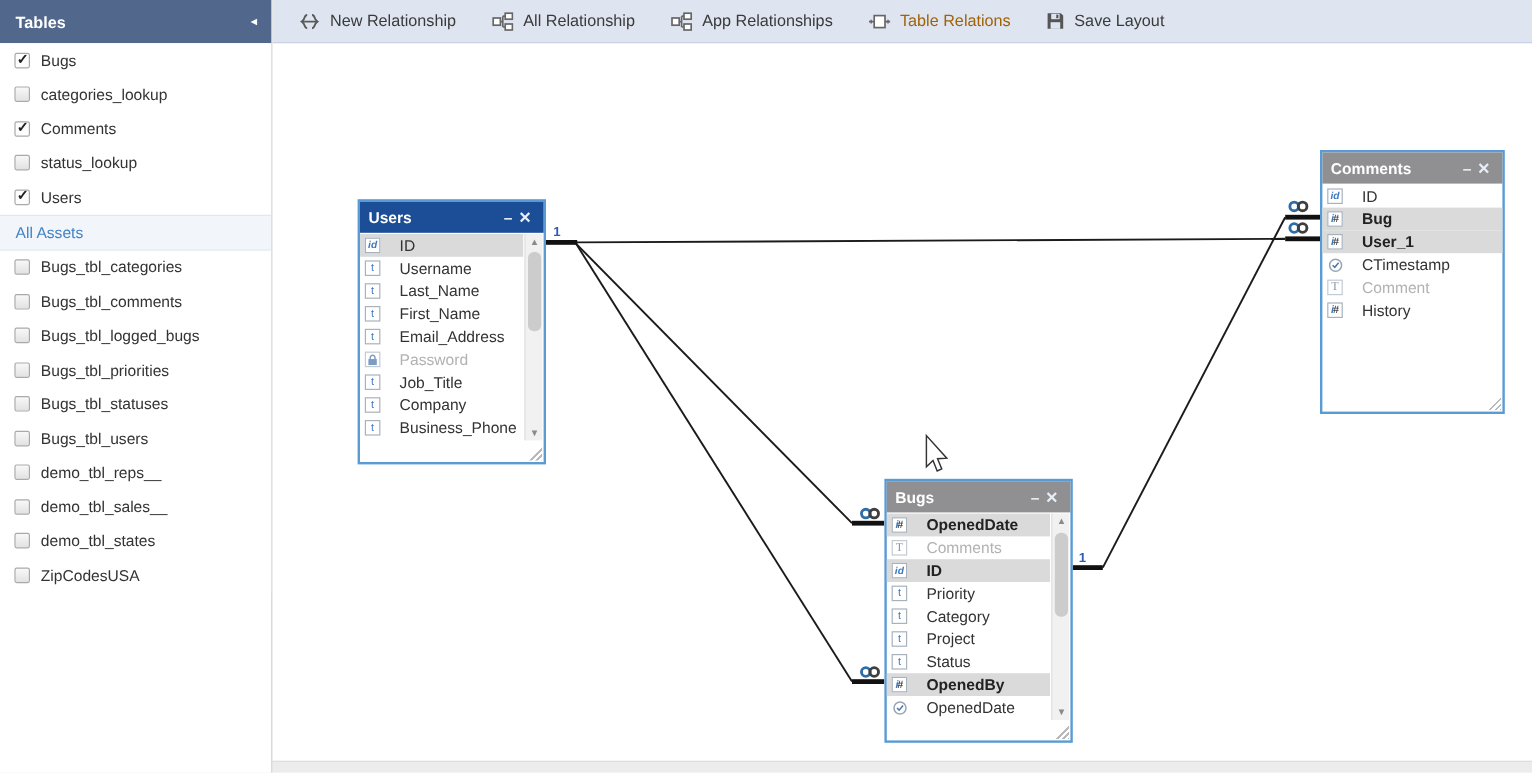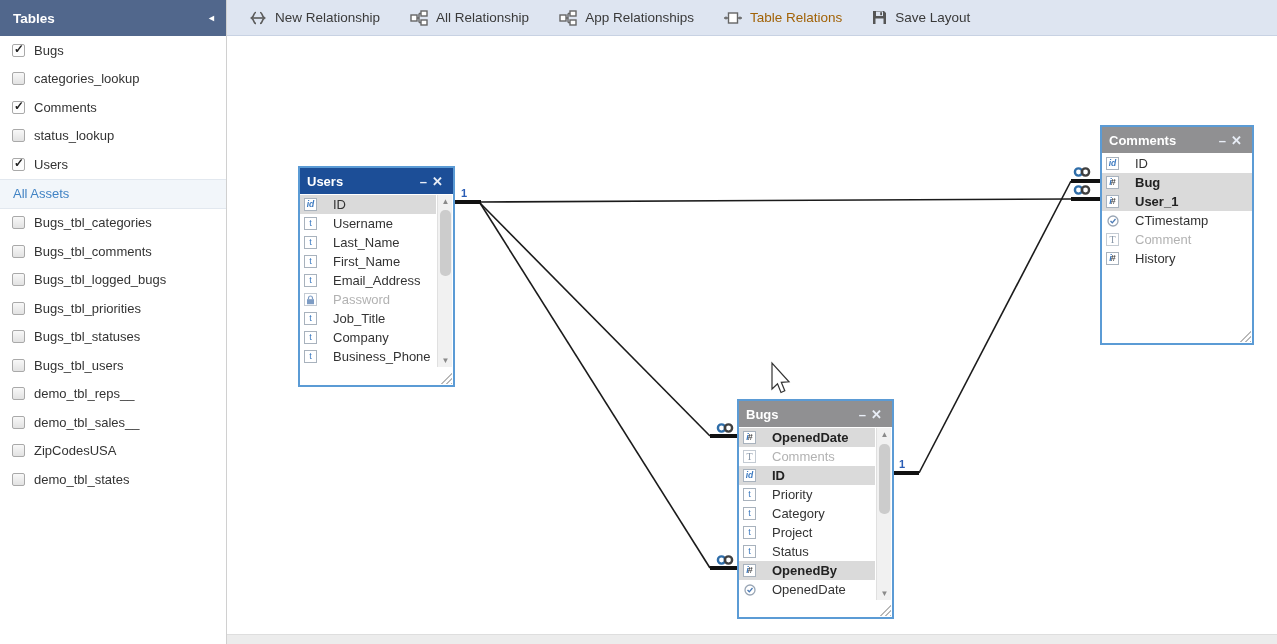--- a/index.html
+++ b/index.html
@@ -154,25 +154,25 @@
         <div class="side-item">
           <span class="cbx"></span>
           <span>demo_tbl_reps__</span>
         </div>
         <div class="side-item">
           <span class="cbx"></span>
           <span>demo_tbl_sales__</span>
         </div>
         <div class="side-item">
           <span class="cbx"></span>
+          <span>demo_tbl_states</span>
+        </div>
+        <div class="side-item">
+          <span class="cbx"></span>
           <span>ZipCodesUSA</span>
-        </div>
-        <div class="side-item">
-          <span class="cbx"></span>
-          <span>demo_tbl_states</span>
         </div>
       </div>
   </aside>
 
   <div class="toolbar">
     <div class="tool-item">
       <span>
         <svg width="18" height="14" viewBox="0 0 18 14" fill="none" stroke="#5a5a5a" stroke-width="1.6">
           <path d="M7,1.5 C4,1.5 6,4.8 2.5,7 C6,9.2 4,12.5 7,12.5"></path>
           <path d="M11,1.5 C14,1.5 12,4.8 15.5,7 C12,9.2 14,12.5 11,12.5"></path>

